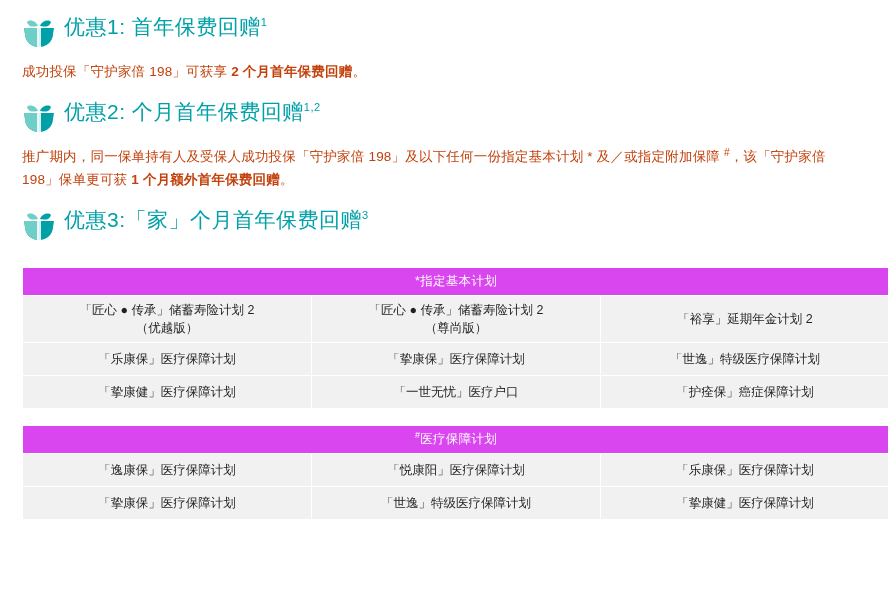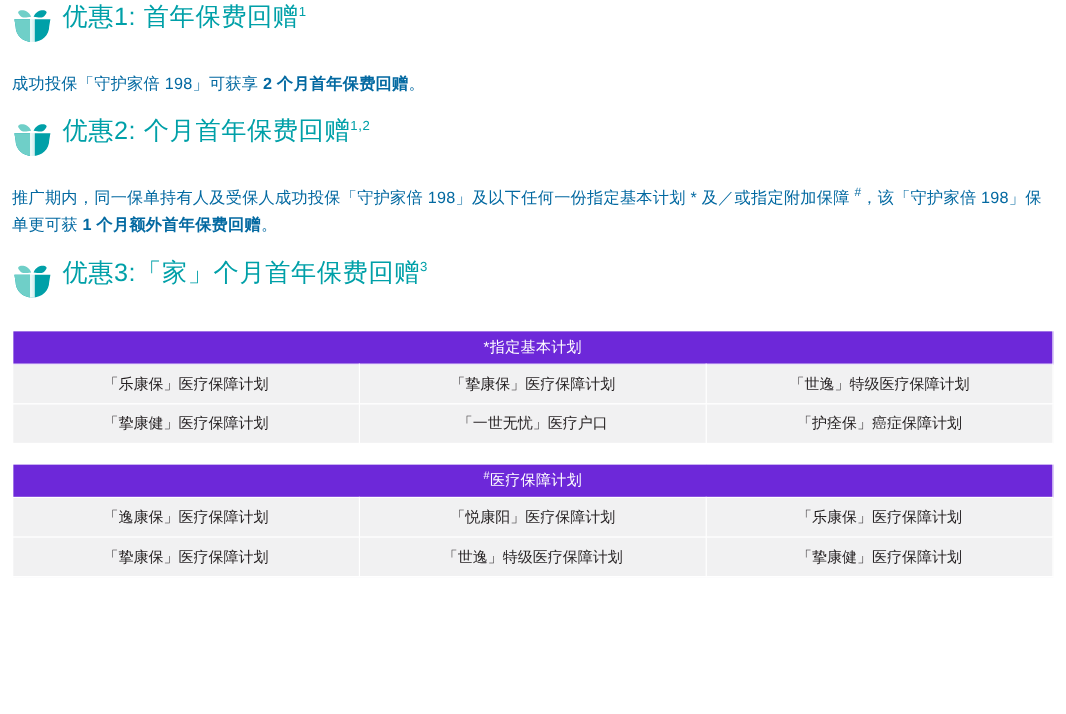--- a/index.html
+++ b/index.html
@@ -11,21 +11,21 @@
     height: 595px;
     background: #ffffff;
     font-family: "Liberation Sans", sans-serif;
     color: #231f20;
     overflow: hidden;
   }
   .page {
     position: relative;
     width: 888px;
     height: 475px;
-    padding: 0;
+    padding: 12px;
     box-sizing: border-box;
   }
 
   
   .offer-block {
     padding: 0 10px 0 10px;
   }
   .offer-head {
     display: flex;
     align-items: flex-start;
@@ -48,22 +48,22 @@
     white-space: nowrap;
   }
   .offer-title sup {
     font-size: 11px;
     vertical-align: super;
     line-height: 0;
   }
   .offer-body {
     font-size: 13.5px;
     line-height: 23px;
-    color: #0369a1;
-    margin-top: 22px;
+    color: #c2410c;
+    margin-top: 12px;
     letter-spacing: 0.2px;
   }
   .offer-body b {
     font-weight: bold;
   }
   .offer-body sup {
     font-size: 10px;
     vertical-align: super;
     line-height: 0;
   }
@@ -74,21 +74,21 @@
 
   
   .tbl {
     width: 868px;
     margin: 0 10px;
     border-collapse: collapse;
     table-layout: fixed;
     font-size: 12.5px;
   }
   .tbl th {
-    background: #6d28d9;
+    background: #d946ef;
     color: #ffffff;
     font-weight: normal;
     font-size: 12.5px;
     padding: 5px 4px;
     border: 1px solid #ffffff;
     text-align: center;
     letter-spacing: 0.3px;
   }
   .tbl th sup {
     font-size: 9px;
@@ -177,20 +177,25 @@
   <table class="tbl">
     <thead>
       <tr>
         <th colspan="3">
           <sup></sup><span>*指定基本计划</span>
         </th>
       </tr>
     </thead>
     <tbody>
       <tr>
+        <td>「匠心 ● 传承」储蓄寿险计划 2<br>（优越版）</td>
+        <td>「匠心 ● 传承」储蓄寿险计划 2<br>（尊尚版）</td>
+        <td>「裕享」延期年金计划 2</td>
+      </tr>
+      <tr>
         <td>「乐康保」医疗保障计划</td>
         <td>「挚康保」医疗保障计划</td>
         <td>「世逸」特级医疗保障计划</td>
       </tr>
       <tr>
         <td>「挚康健」医疗保障计划</td>
         <td>「一世无忧」医疗户口</td>
         <td>「护痊保」癌症保障计划</td>
       </tr>
     </tbody>

